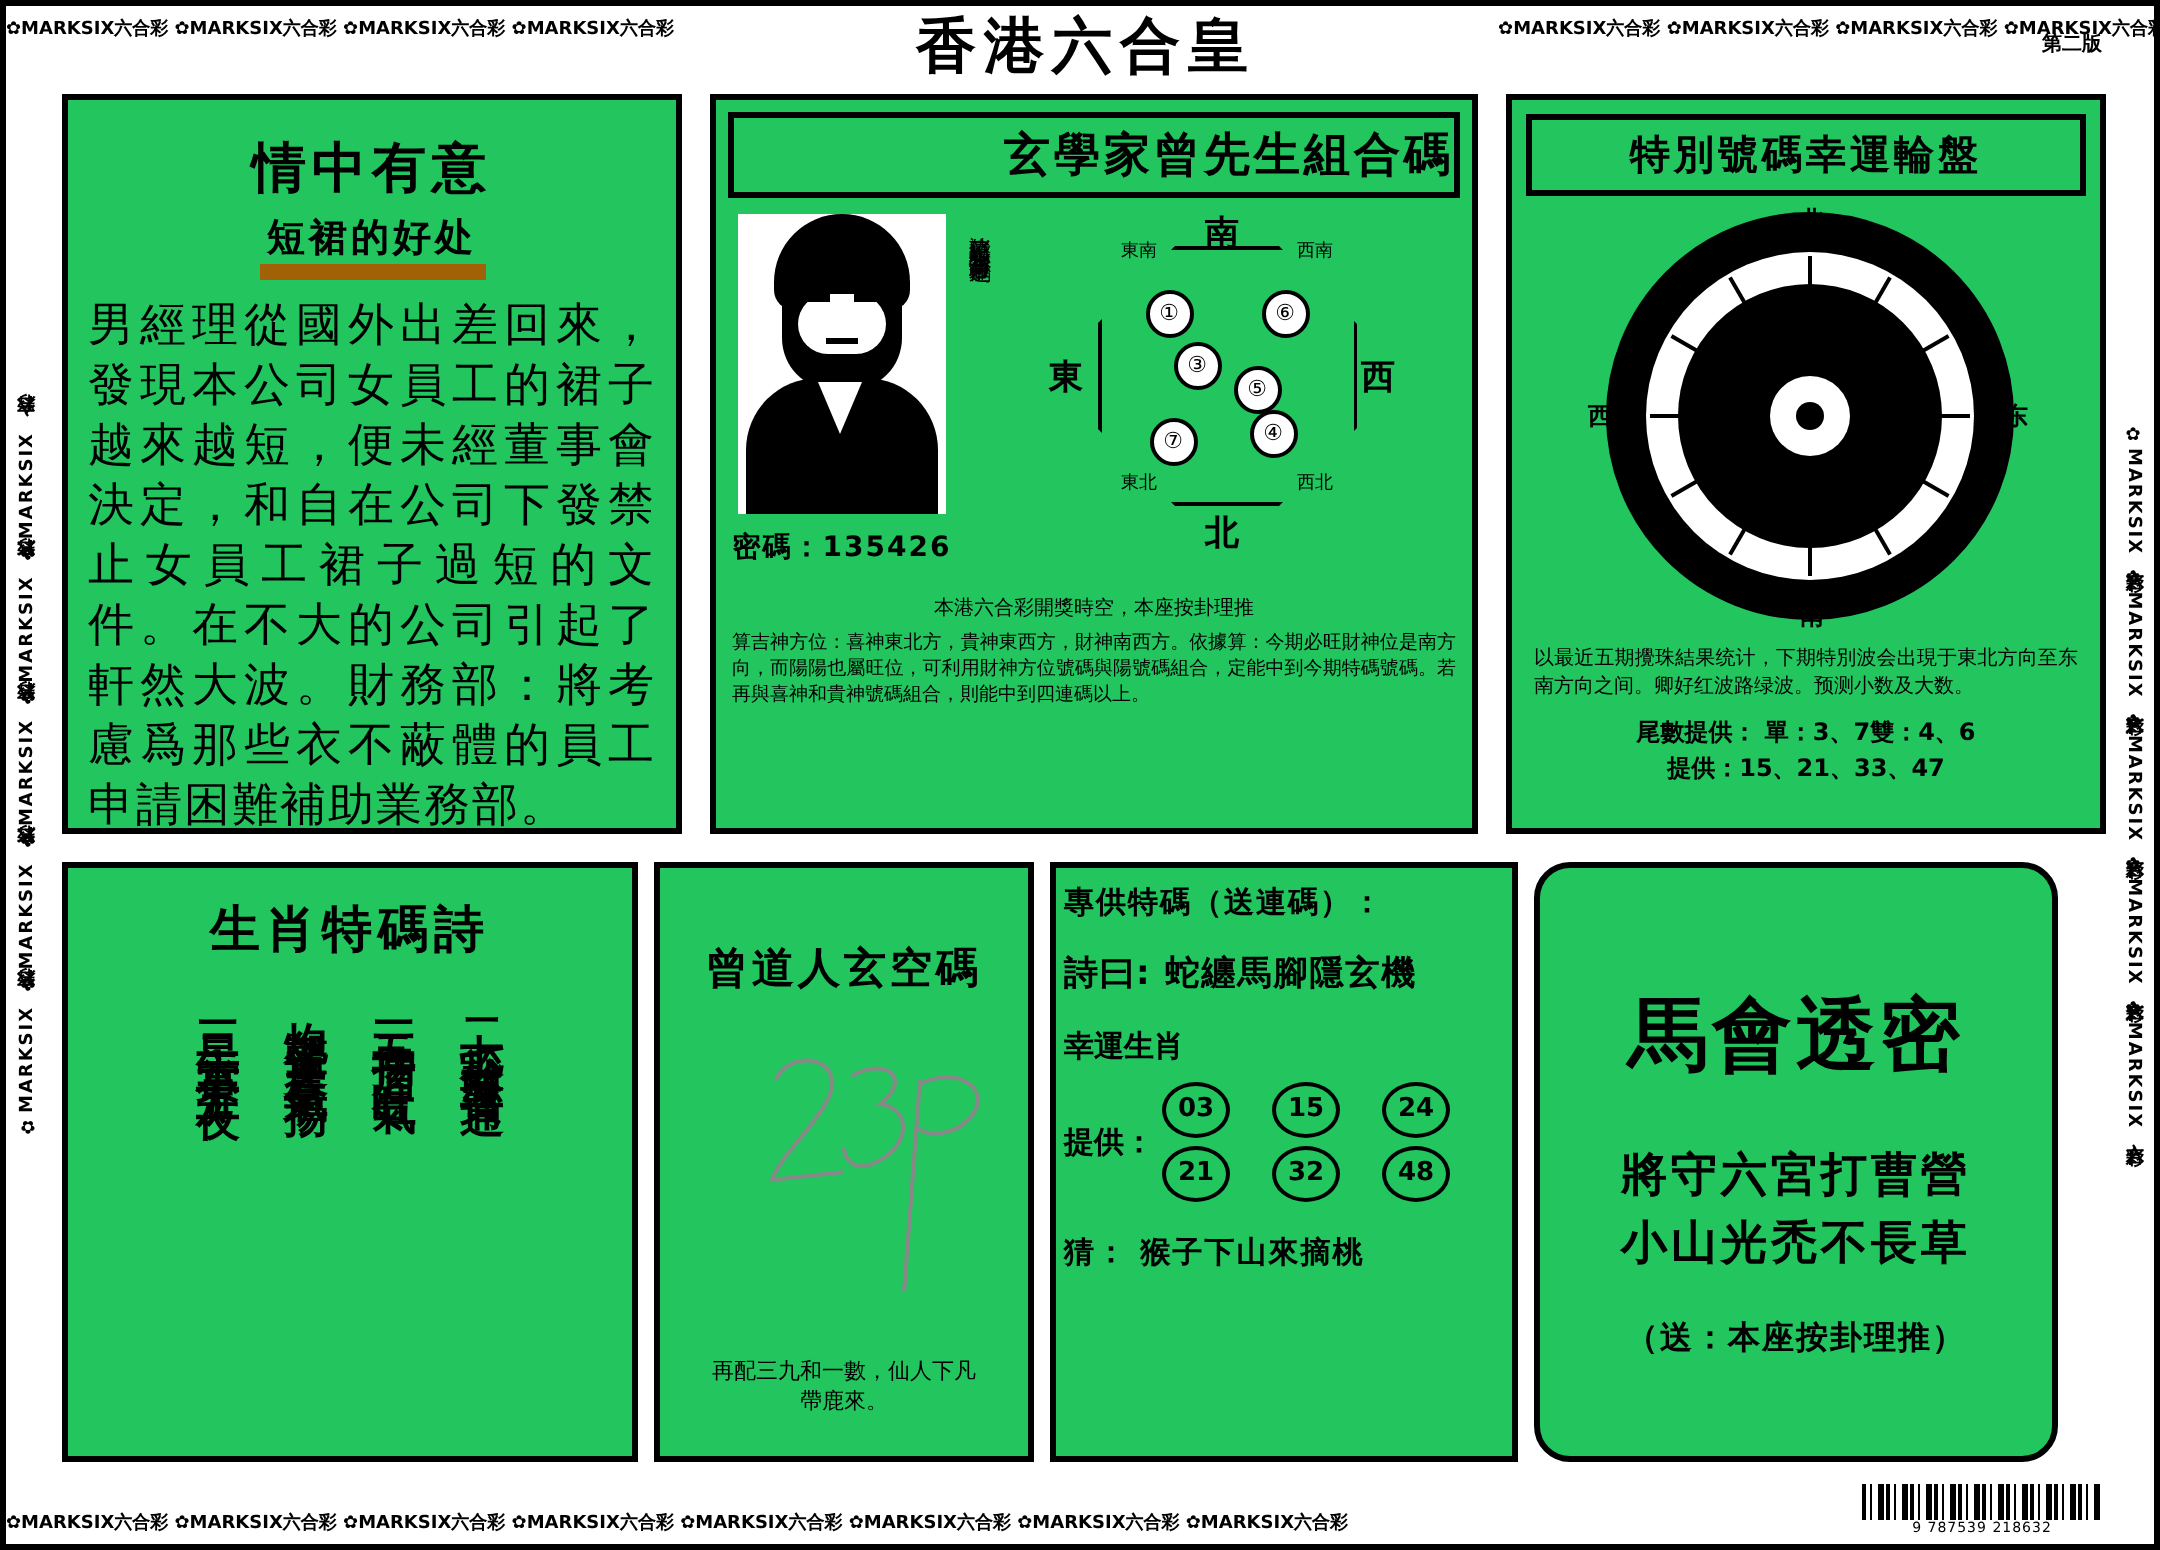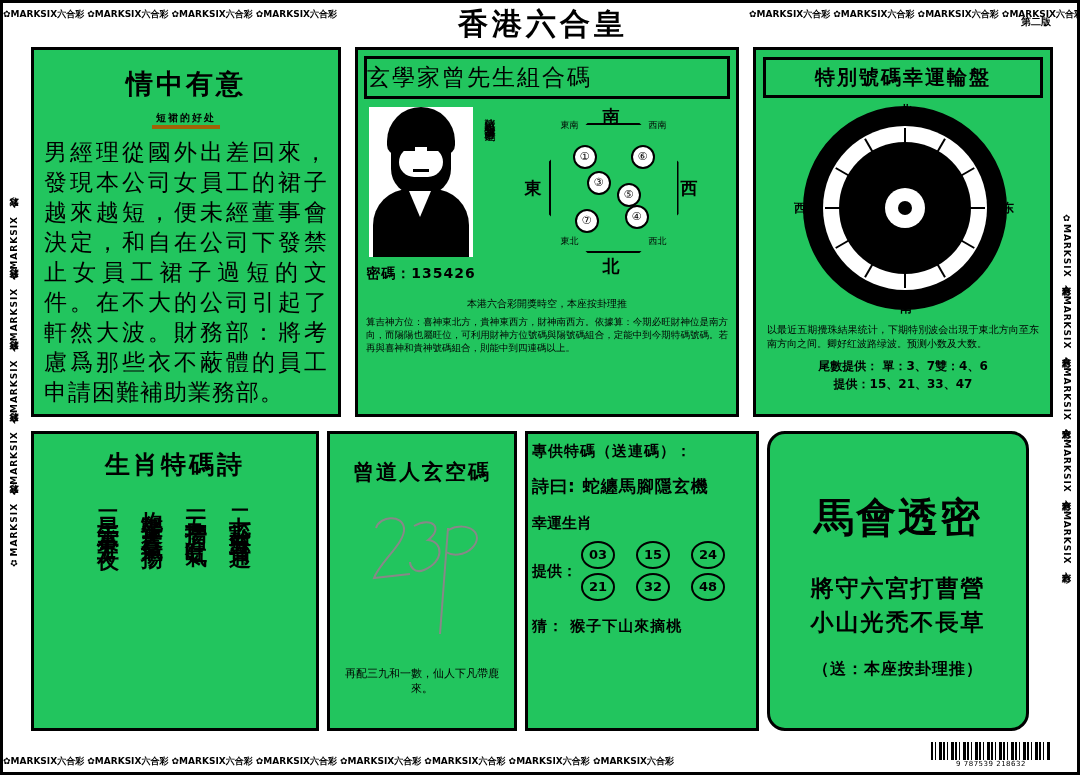--- a/index.html
+++ b/index.html
@@ -47,34 +47,34 @@
   
   .box{position:absolute;border:3px solid #000;box-sizing:border-box;background:#22c55e;}
 
   
   #p1{left:28px;top:44px;width:310px;height:370px;padding:6px 10px;}
   #p1 .h1{
     font-family:"DejaVu Serif","Liberation Serif",serif;
     font-size:27px;font-weight:bold;text-align:center;letter-spacing:3px;margin:10px 0 4px;
   }
   #p1 .sub{
-    text-align:center;font-size:10px;font-weight:bold;letter-spacing:2px;
-    border-bottom:4px solid #a16207;display:inline-block;padding:0 4px;margin:0 0 10px 70px;
+    text-align:center;font-size:19px;font-weight:bold;letter-spacing:2px;
+    border-bottom:8px solid #a16207;display:inline-block;padding:0 4px;margin:0 0 10px 70px;
   }
   #p1 .body{
     font-family:"DejaVu Serif","Liberation Serif",serif;
     font-size:23px;line-height:30px;letter-spacing:1px;text-align:justify;
   }
 
   
   #p2{left:352px;top:44px;width:384px;height:370px;padding:4px;}
   #p2 .banner{
-    border:3px solid #000;margin:2px 2px 6px;text-align:left;
-    font-family:"DejaVu Serif","Liberation Serif",serif;
-    font-size:23px;font-weight:normal;letter-spacing:2px;padding:3px 0;
+    border:3px solid #000;margin:2px 2px 6px;text-align:right;
+    font-family:"DejaVu Serif","Liberation Serif",serif;
+    font-size:23px;font-weight:bold;letter-spacing:2px;padding:3px 0;
   }
   #p2 .mid{display:flex;}
   #p2 .portrait{width:118px;}
   .face{
     width:104px;height:150px;margin:2px auto 0;position:relative;background:#fff;
   }
   .face .hair{position:absolute;left:18px;top:0;width:68px;height:48px;background:#000;border-radius:34px 34px 10px 10px;}
   .face .head{position:absolute;left:22px;top:14px;width:60px;height:74px;background:#000;border-radius:30px 30px 26px 26px;}
   .face .cheek{position:absolute;left:30px;top:40px;width:44px;height:30px;background:#fff;border-radius:16px;}
   .face .eye-l{position:absolute;left:34px;top:40px;width:12px;height:4px;background:#000;}
@@ -137,21 +137,21 @@
     font-size:25px;font-weight:bold;text-align:center;letter-spacing:3px;margin:8px 0 12px;
   }
   #p4 .poem{display:flex;flex-direction:row-reverse;justify-content:center;gap:14px;}
   #p4 .line{
     writing-mode:vertical-rl;
     font-family:"DejaVu Serif","Liberation Serif",serif;
     font-size:22px;font-weight:bold;letter-spacing:6px;height:220px;
   }
 
   
-  #p5{left:324px;top:428px;width:190px;height:300px;padding:10px;}
+  #p5{left:324px;top:428px;width:190px;height:300px;padding:22px;}
   #p5 .h{
     font-family:"DejaVu Serif","Liberation Serif",serif;
     font-size:21px;font-weight:bold;text-align:center;letter-spacing:2px;margin:14px 0 0;
   }
   #p5 .scribble{height:180px;position:relative;}
   #p5 .foot{font-size:11px;text-align:center;}
 
   
   #p6{left:522px;top:428px;width:234px;height:300px;padding:8px 4px;}
   #p6 .l1{font-size:15px;font-weight:bold;letter-spacing:1px;}

